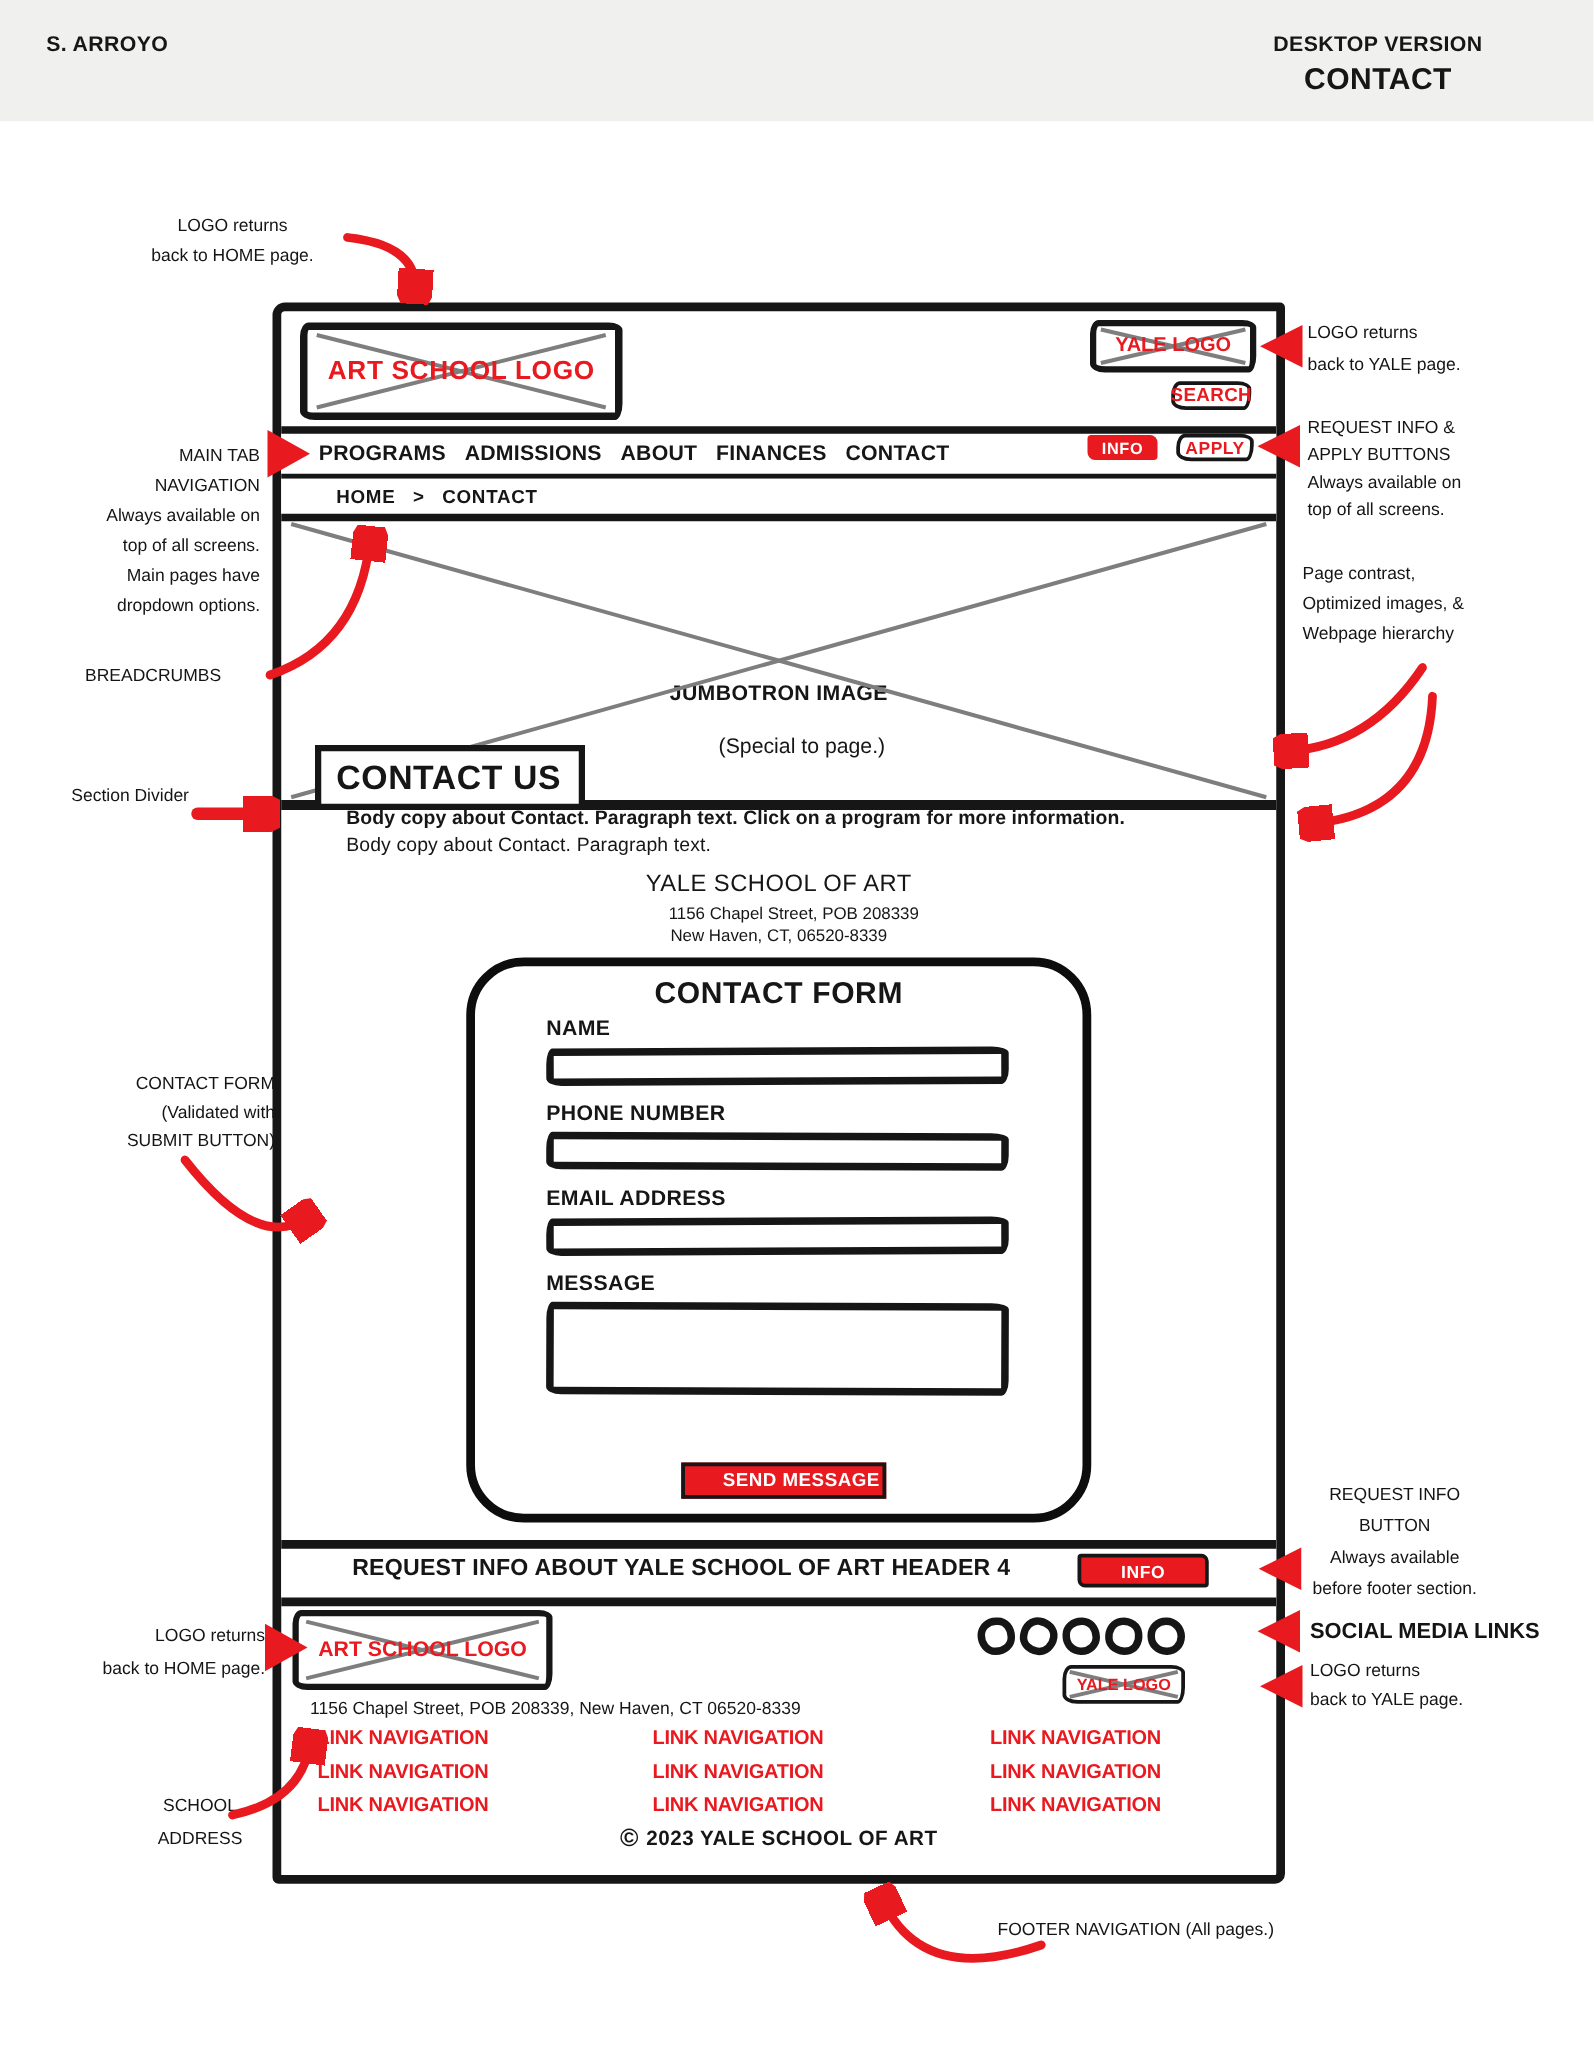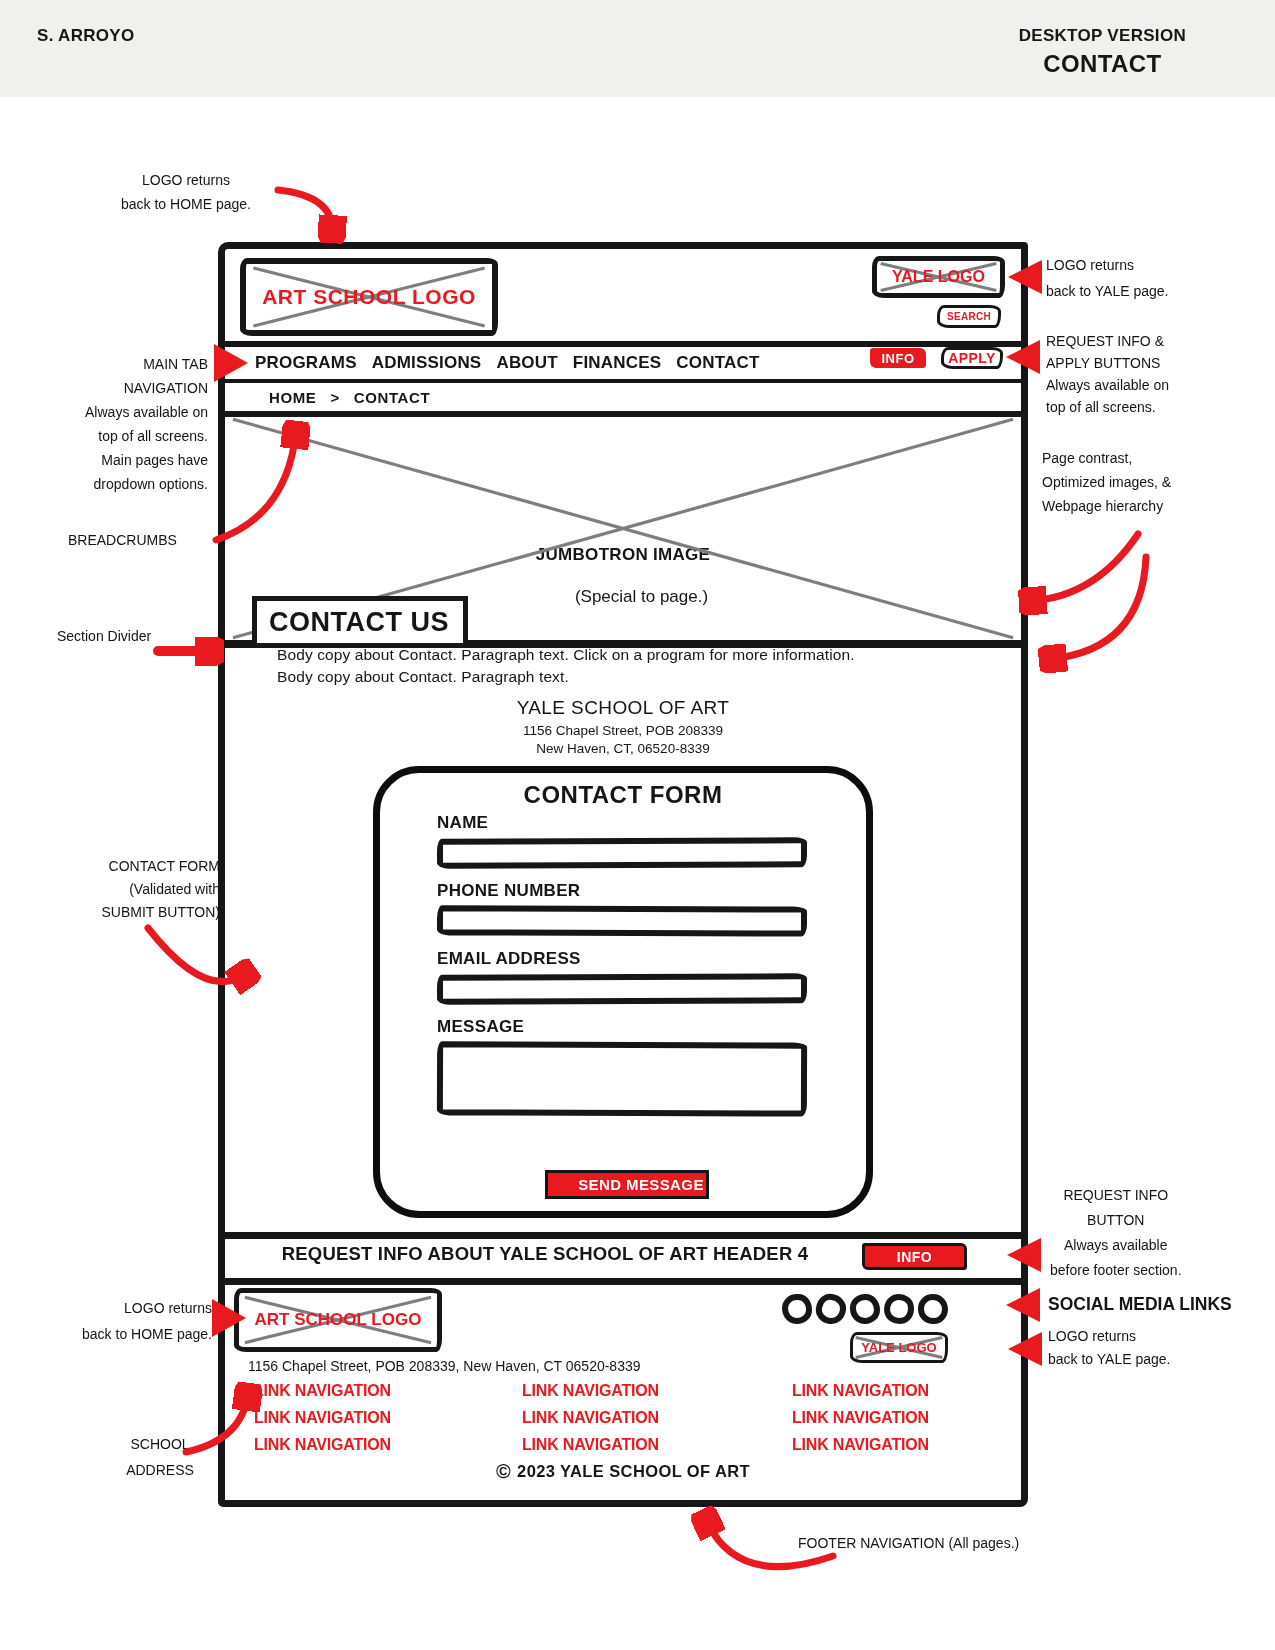--- a/index.html
+++ b/index.html
@@ -27,21 +27,21 @@
   .xlines line{stroke:var(--gray);stroke-width:3.2px;vector-effect:non-scaling-stroke;}
 
   .navbar{left:225px;top:341px;width:796px;height:42px;border-top:6px solid var(--ink);
           border-bottom:4px solid var(--ink);box-sizing:border-box;background:var(--paper);
           display:flex;align-items:center;padding-left:30px;gap:15px;}
   .nav-item{font-weight:bold;font-size:17px;letter-spacing:.2px;}
   .btn{display:flex;align-items:center;justify-content:center;box-sizing:border-box;
        font-weight:bold;white-space:nowrap;}
   .btn-info{background:var(--red);color:#fff;font-size:13px;letter-spacing:.5px;border-radius:3px 6px 3px 6px;}
   .btn-apply{background:var(--paper);color:var(--red);font-size:14px;border:3px solid var(--ink);letter-spacing:.4px;}
-  .btn-search{background:var(--paper);color:var(--red);font-size:10px;border:3px solid var(--ink);letter-spacing:.3px;}
+  .btn-search{background:var(--paper);color:var(--red);font-size:15px;border:3px solid var(--ink);letter-spacing:.3px;}
 
   .breadcrumb{left:225px;top:383px;width:796px;height:34px;border-bottom:6px solid var(--ink);
               box-sizing:border-box;display:flex;align-items:center;gap:14px;
               padding-left:44px;font-weight:bold;font-size:15px;letter-spacing:.6px;background:var(--paper);}
 
   .jumbo-text{left:225px;top:545px;width:796px;text-align:center;}
   .jumbo-line1{font-size:17px;font-weight:600;letter-spacing:.3px;}
   .jumbo-line2{font-size:17px;margin-top:22px;padding-left:37px;}
 
   .divider{left:225px;top:640px;width:796px;height:8px;background:var(--ink);}
@@ -150,24 +150,24 @@
       <line x1="99" y1="1" x2="1" y2="99"></line>
   </svg>
   <div class="abs jumbo-text">
     <div class="jumbo-line1">JUMBOTRON IMAGE</div>
     <div class="jumbo-line2">(Special to page.)</div>
   </div>
 
   <div class="abs divider"></div>
   <div class="abs tabtitle">CONTACT US</div>
 
-  <div class="abs bodycopy" style="left:277px;top:646px;">Body copy about Contact. Paragraph text. Click on a program for more information.</div>
+  <div class="abs bodycopy" style="left:277px;top:646px;font-weight:bold;">Body copy about Contact. Paragraph text. Click on a program for more information.</div>
   <div class="abs bodycopy" style="left:277px;top:668px;">Body copy about Contact. Paragraph text.</div>
   <div class="abs centerline" style="top:697px;font-size:19px;letter-spacing:.4px;">YALE SCHOOL OF ART</div>
-  <div class="abs centerline addr-sm" style="top:723px;">1156 Chapel Street, POB 208339</div>
+  <div class="abs centerline addr-sm" style="top:723px;padding-left:12px;">1156 Chapel Street, POB 208339</div>
   <div class="abs centerline addr-sm" style="top:741px;">New Haven, CT, 06520-8339</div>
 
   <div class="abs form"></div>
   <div class="abs form-title">CONTACT FORM</div>
   <div class="abs fields">
       <div class="f-label">NAME</div>
       <div class="f-input tilt1"></div>
       <div class="f-label">PHONE NUMBER</div>
       <div class="f-input tilt2"></div>
       <div class="f-label">EMAIL ADDRESS</div>

